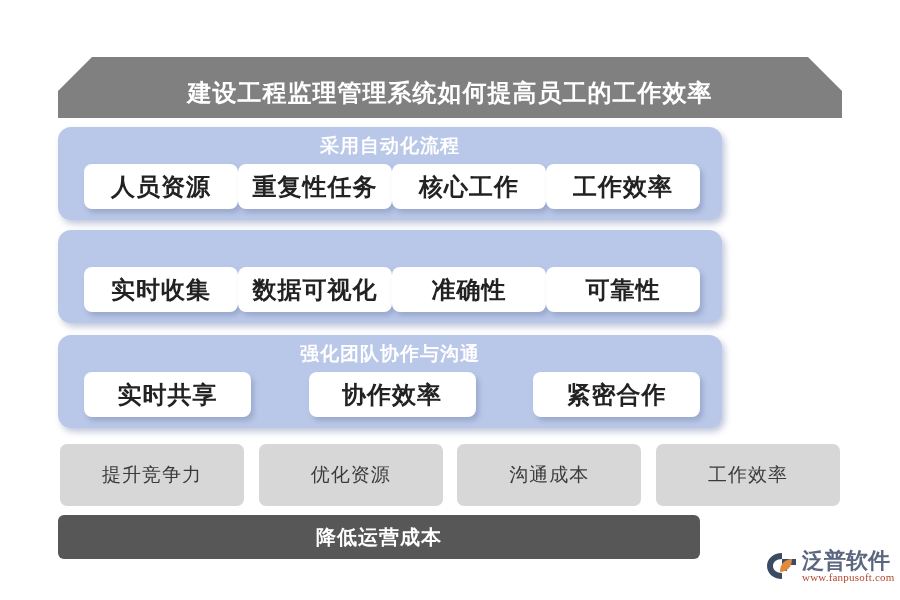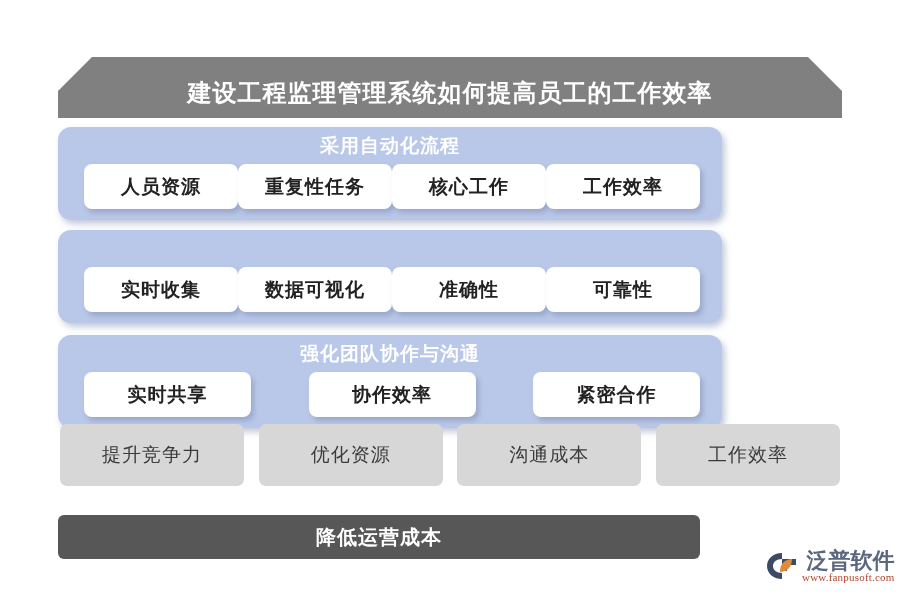--- a/index.html
+++ b/index.html
@@ -83,30 +83,30 @@
     height: 45px;
     background: #ffffff;
     border-radius: 8px;
     display: flex;
     align-items: center;
     justify-content: center;
     box-shadow: 3px 4px 5px rgba(110,125,165,0.40);
   }
   .card-label {
     color: #222222;
-    font-size: 19px;
+    font-size: 24px;
     font-weight: bold;
     letter-spacing: 1px;
   }
 
   
   .grey-row {
     position: absolute;
     left: 60px;
-    top: 424px;
+    top: 444px;
     width: 780px;
     height: 62px;
     display: flex;
     justify-content: space-between;
   }
   .grey-card {
     width: 184px;
     height: 62px;
     background: #d7d7d7;
     border-radius: 7px;
@@ -155,21 +155,20 @@
     width: 34px;
     height: 30px;
     margin-top: 2px;
     flex: none;
   }
   .wm-text-wrap {
     margin-left: 2px;
     display: flex;
     flex-direction: column;
     justify-content: flex-start;
-    text-align: right;
   }
   .wm-brand {
     font-size: 22px;
     font-weight: bold;
     color: #5b6780;
     line-height: 1.05;
     letter-spacing: 0px;
   }
   .wm-url {
     font-size: 11px;

